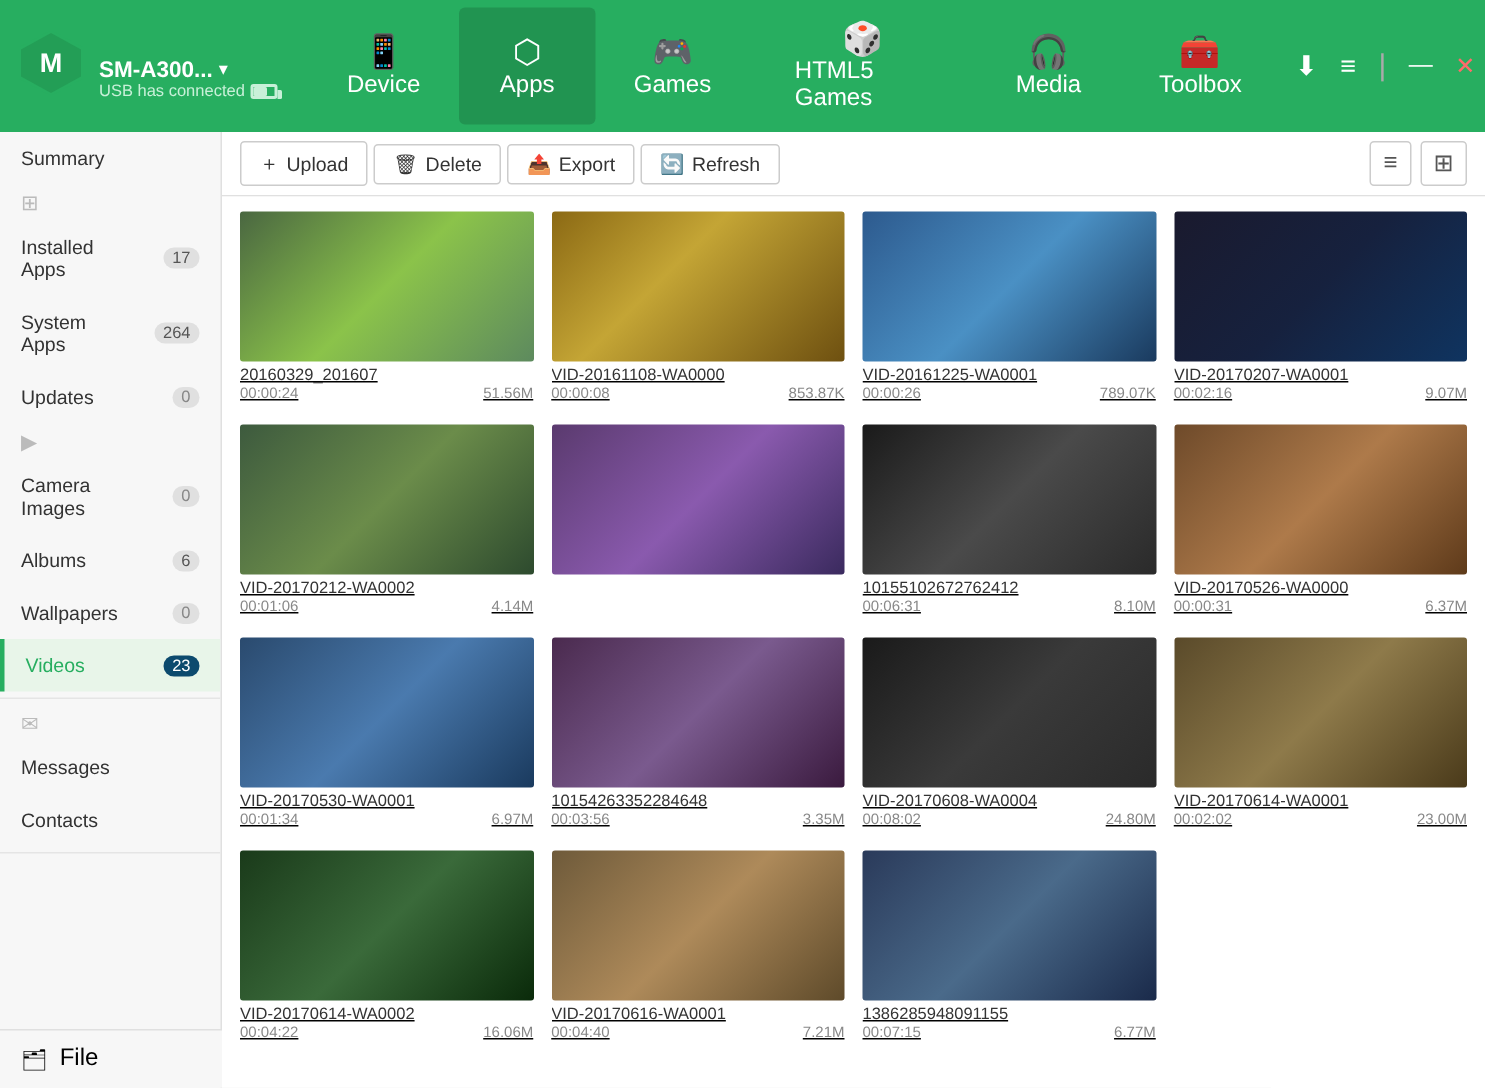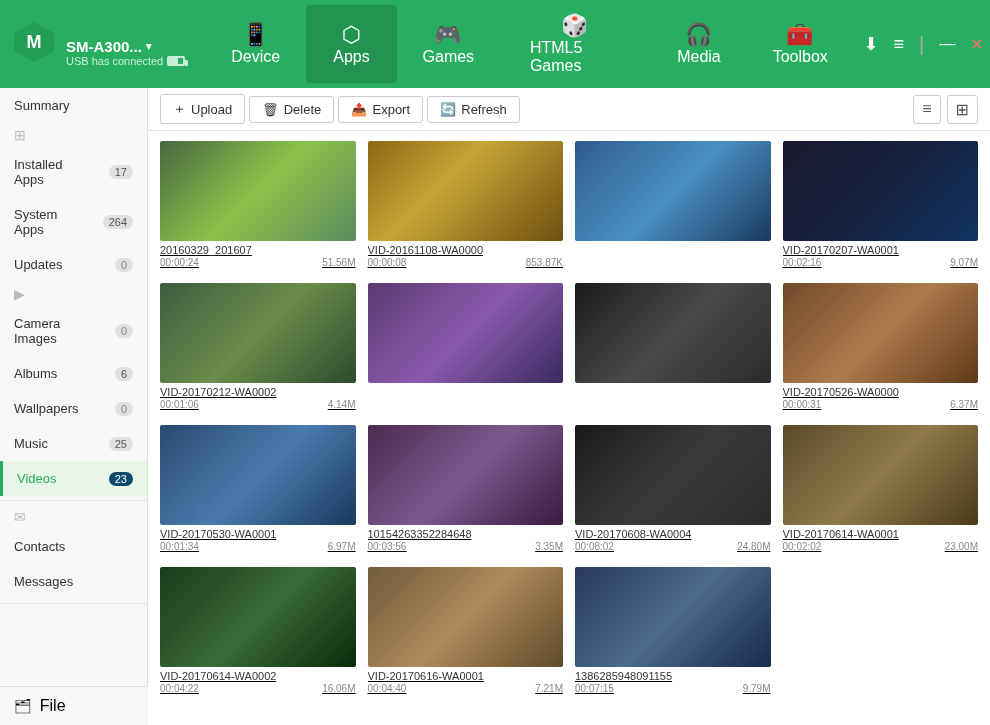--- a/index.html
+++ b/index.html
@@ -324,40 +324,36 @@
       <span class="badge zero">0</span>
     </div>
     <div class="sidebar-item">
       <span>Albums</span>
       <span class="badge">6</span>
     </div>
     <div class="sidebar-item">
       <span>Wallpapers</span>
       <span class="badge zero">0</span>
     </div>
-    <div class="sidebar-item">
-      <span>Music</span>
-      <span class="badge">25</span>
-    </div>
     <div class="sidebar-item active">
       <span>Videos</span>
       <span class="badge">23</span>
     </div>
 
     <div class="sidebar-divider"></div>
 
     <div style="padding:4px 14px;font-size:11px;color:#aaa;">
       <span style="font-size:14px;color:#bbb;">✉</span>
     </div>
 
     <div class="sidebar-item">
+      <span>Messages</span>
+    </div>
+    <div class="sidebar-item">
       <span>Contacts</span>
-    </div>
-    <div class="sidebar-item">
-      <span>Messages</span>
     </div>
 
     <div class="sidebar-divider"></div>
 
     <div style="position:absolute;bottom:0;width:148px;padding:10px 14px;border-top:1px solid #e0e0e0;background:#f7f7f7;">
       <div style="display:flex;align-items:center;gap:8px;cursor:pointer;">
         <span style="font-size:14px;">🗂</span>
         <span>File</span>
       </div>
     </div>
@@ -416,20 +412,27 @@
         <span>00:00:08</span>
         <span>853.87K</span>
       </div>
     </div>
   </div>
           <div class="video-card">
     <div class="video-thumb thumb-3">
       <div class="video-thumb-inner">
       </div>
     </div>
+    <div class="video-info">
+      <div class="video-name">VID-20161225-WA0001</div>
+      <div class="video-meta">
+        <span>00:00:26</span>
+        <span>789.07K</span>
+      </div>
+    </div>
   </div>
           <div class="video-card">
     <div class="video-thumb thumb-4">
       <div class="video-thumb-inner">
       </div>
     </div>
     <div class="video-info">
       <div class="video-name">VID-20170207-WA0001</div>
       <div class="video-meta">
         <span>00:02:16</span>
@@ -454,20 +457,27 @@
     <div class="video-thumb thumb-6">
       <div class="video-thumb-inner">
       </div>
     </div>
   </div>
           <div class="video-card">
     <div class="video-thumb thumb-7">
       <div class="video-thumb-inner">
       </div>
     </div>
+    <div class="video-info">
+      <div class="video-name">10155102672762412</div>
+      <div class="video-meta">
+        <span>00:06:31</span>
+        <span>8.10M</span>
+      </div>
+    </div>
   </div>
           <div class="video-card">
     <div class="video-thumb thumb-8">
       <div class="video-thumb-inner">
       </div>
     </div>
     <div class="video-info">
       <div class="video-name">VID-20170526-WA0000</div>
       <div class="video-meta">
         <span>00:00:31</span>
@@ -555,21 +565,21 @@
   </div>
           <div class="video-card">
     <div class="video-thumb thumb-15">
       <div class="video-thumb-inner">
       </div>
     </div>
     <div class="video-info">
       <div class="video-name">1386285948091155</div>
       <div class="video-meta">
         <span>00:07:15</span>
-        <span>9.79M</span>
+        <span>6.77M</span>
       </div>
     </div>
   </div>
         </div>
     </div>
 
   </div>
 </div>
 
 </body></html>

